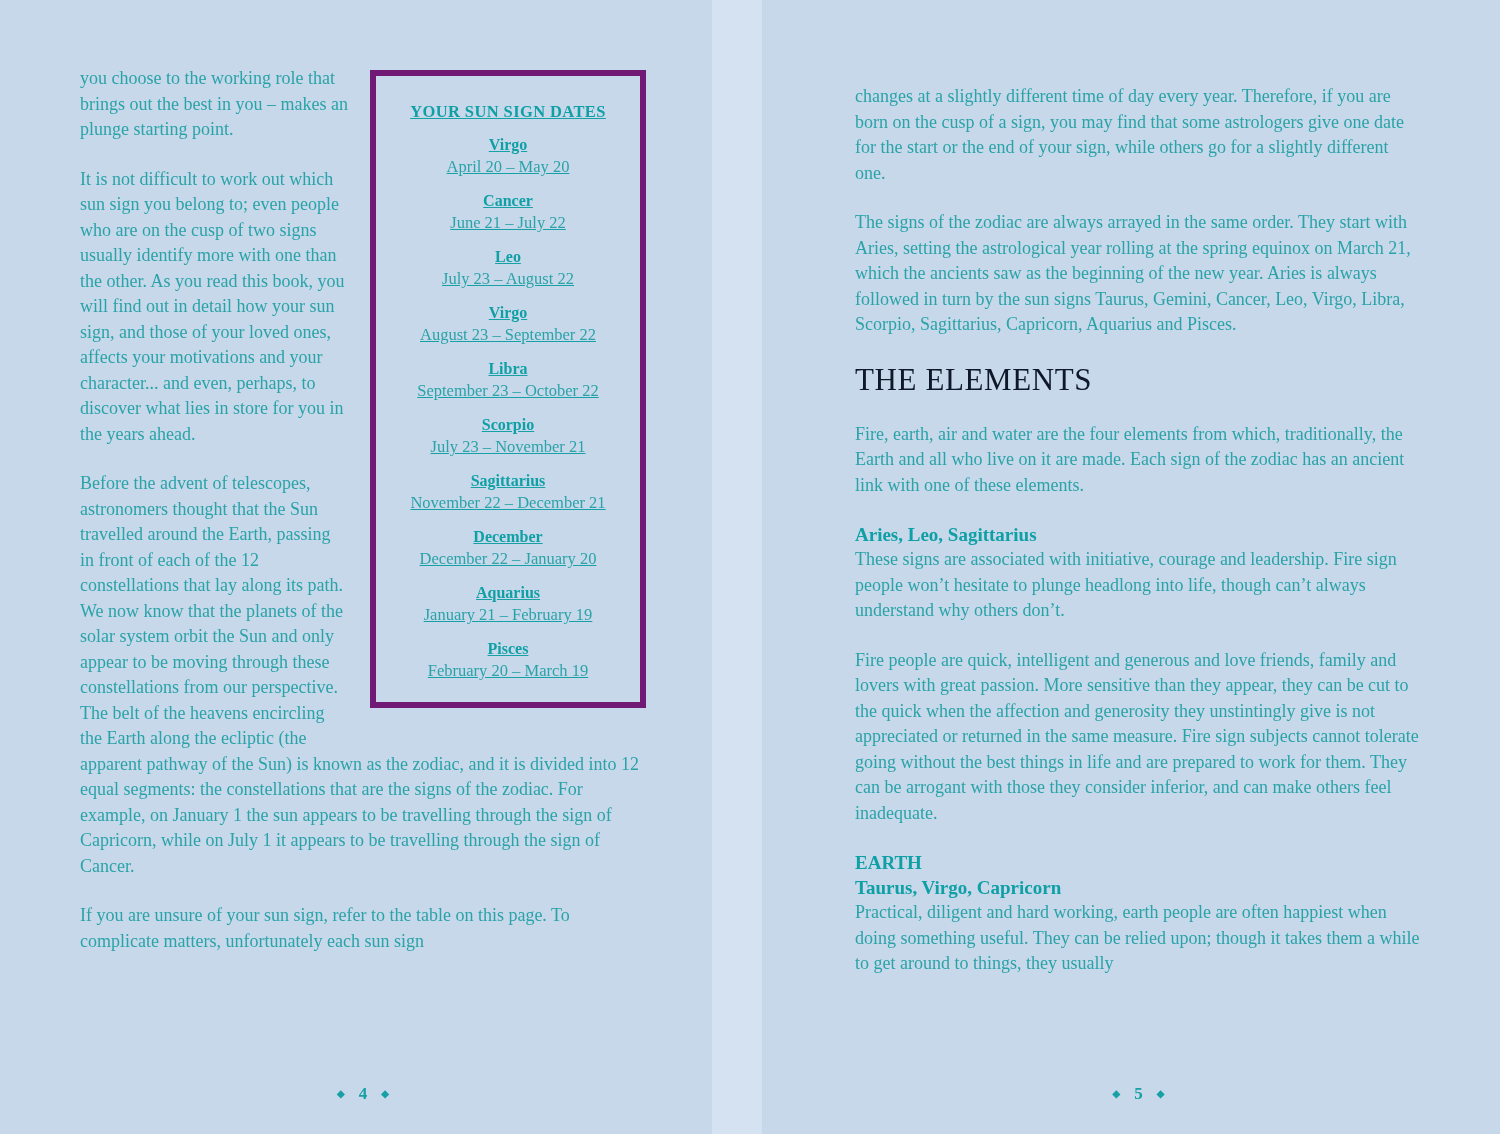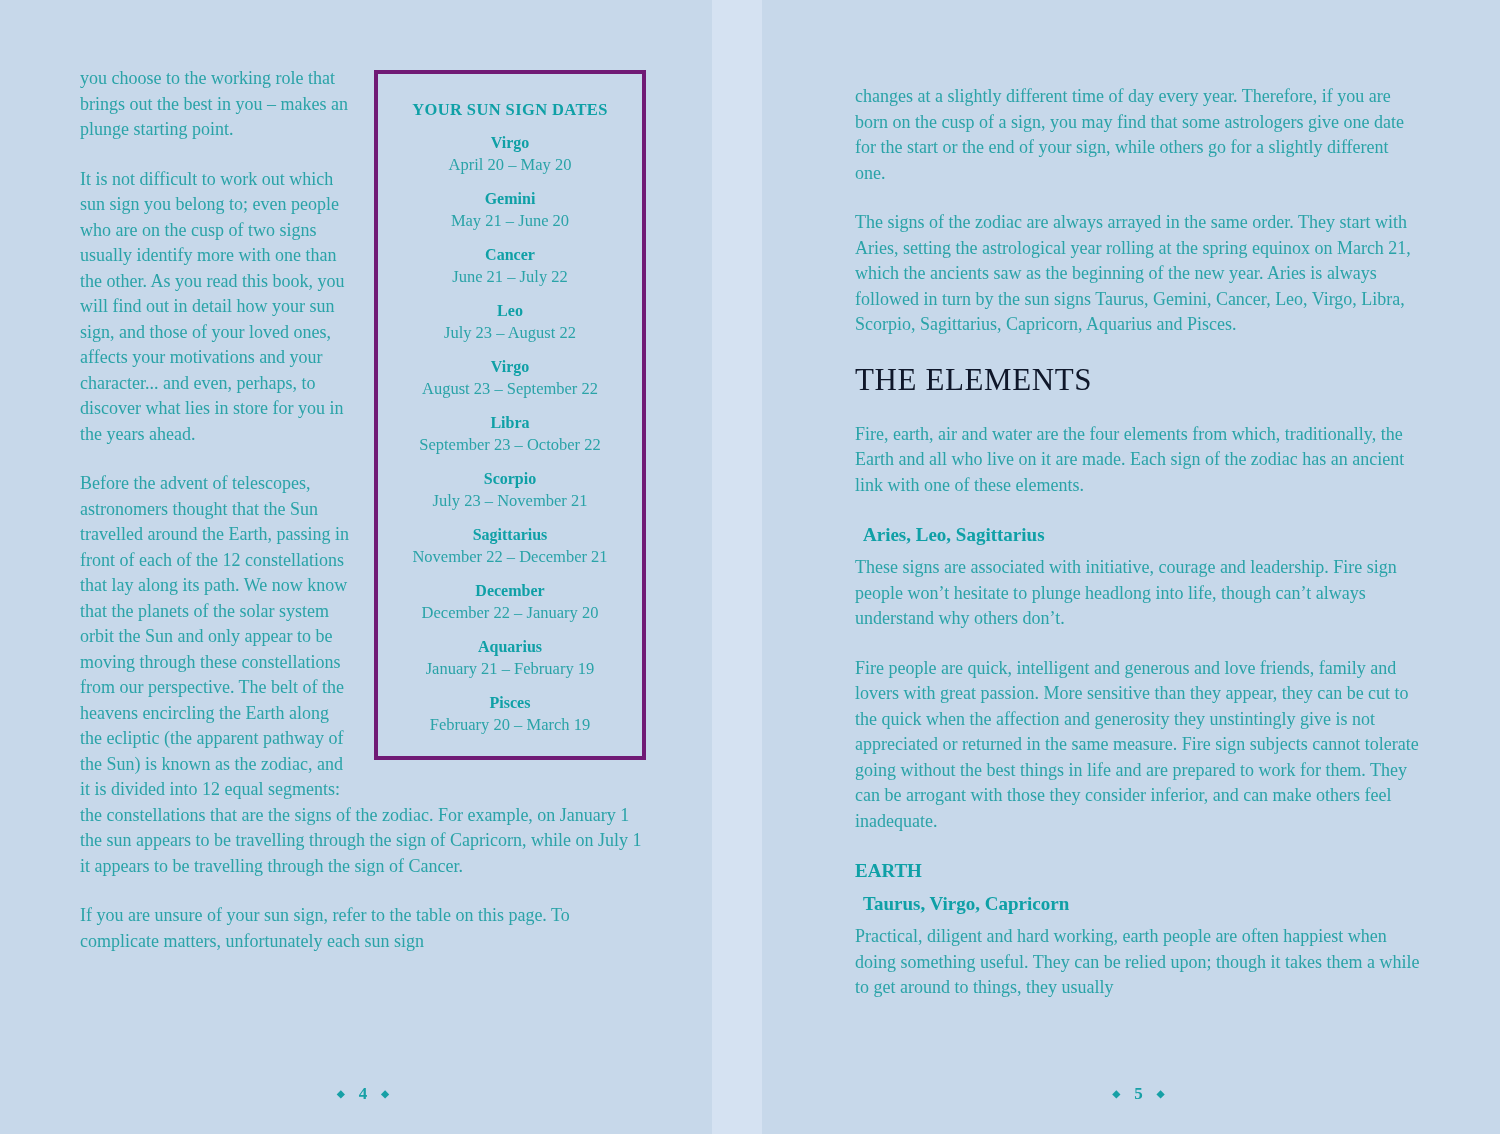--- a/index.html
+++ b/index.html
@@ -21,45 +21,46 @@
     margin:0 0 24px 0;
     font-size:18px; line-height:25.5px;
     color:#2aa3a8;
   }
 
   
   .signbox {
     float:right;
     width:240px;
     margin:4px 0 24px 22px;
-    border:4px solid #701a75;
+    border:6px solid #701a75;
     padding:26px 12px 20px 12px;
     text-align:center;
     color:#17a0a6;
+    text-decoration:underline;
   }
   .signbox-title {
     font-weight:bold; font-size:16.5px; letter-spacing:0.4px;
     margin:0 0 4px 0; color:#0fa0a6;
   }
   .entry { margin-top:13px; }
   .entry .sign { font-weight:bold; font-size:16px; line-height:20px; color:#0fa0a6; }
   .entry .dates { font-size:16.5px; line-height:23px; color:#2aa3a8; }
 
   h1.elements {
     margin:14px 0 24px 0;
     font-size:31px; font-weight:normal; letter-spacing:0.6px;
     color:#0f172a;
   }
   .section-name {
     margin:2px 0 0 0;
     font-size:19px; font-weight:bold; line-height:25px;
     color:#0fa0a6;
   }
   .section-signs {
-    margin:8px; font-size:19px; font-weight:bold; line-height:25px;
+    margin:0; font-size:19px; font-weight:bold; line-height:25px;
     color:#0fa0a6;
   }
   .section-body { margin-top:0; }
 
   .pagenum {
     position:absolute; bottom:30px;
     width:566px; text-align:center;
     color:#17a0a6; font-size:17px; font-weight:bold;
   }
   .pagenum-left { left:80px; }
@@ -73,24 +74,20 @@
 
   <div class="page page-left">
     <div class="content-left">
 
       <div class="signbox">
         <div class="signbox-title">YOUR SUN SIGN DATES</div>
 
         <div class="entry">
           <div class="sign">Virgo</div>
           <div class="dates">April 20 – May 20</div>
-        </div>
-        <div class="entry">
-          <div class="sign">Gemini</div>
-          <div class="dates">May 21 – June 20</div>
         </div>
         <div class="entry">
           <div class="sign">Cancer</div>
           <div class="dates">June 21 – July 22</div>
         </div>
         <div class="entry">
           <div class="sign">Leo</div>
           <div class="dates">July 23 – August 22</div>
         </div>
         <div class="entry">

